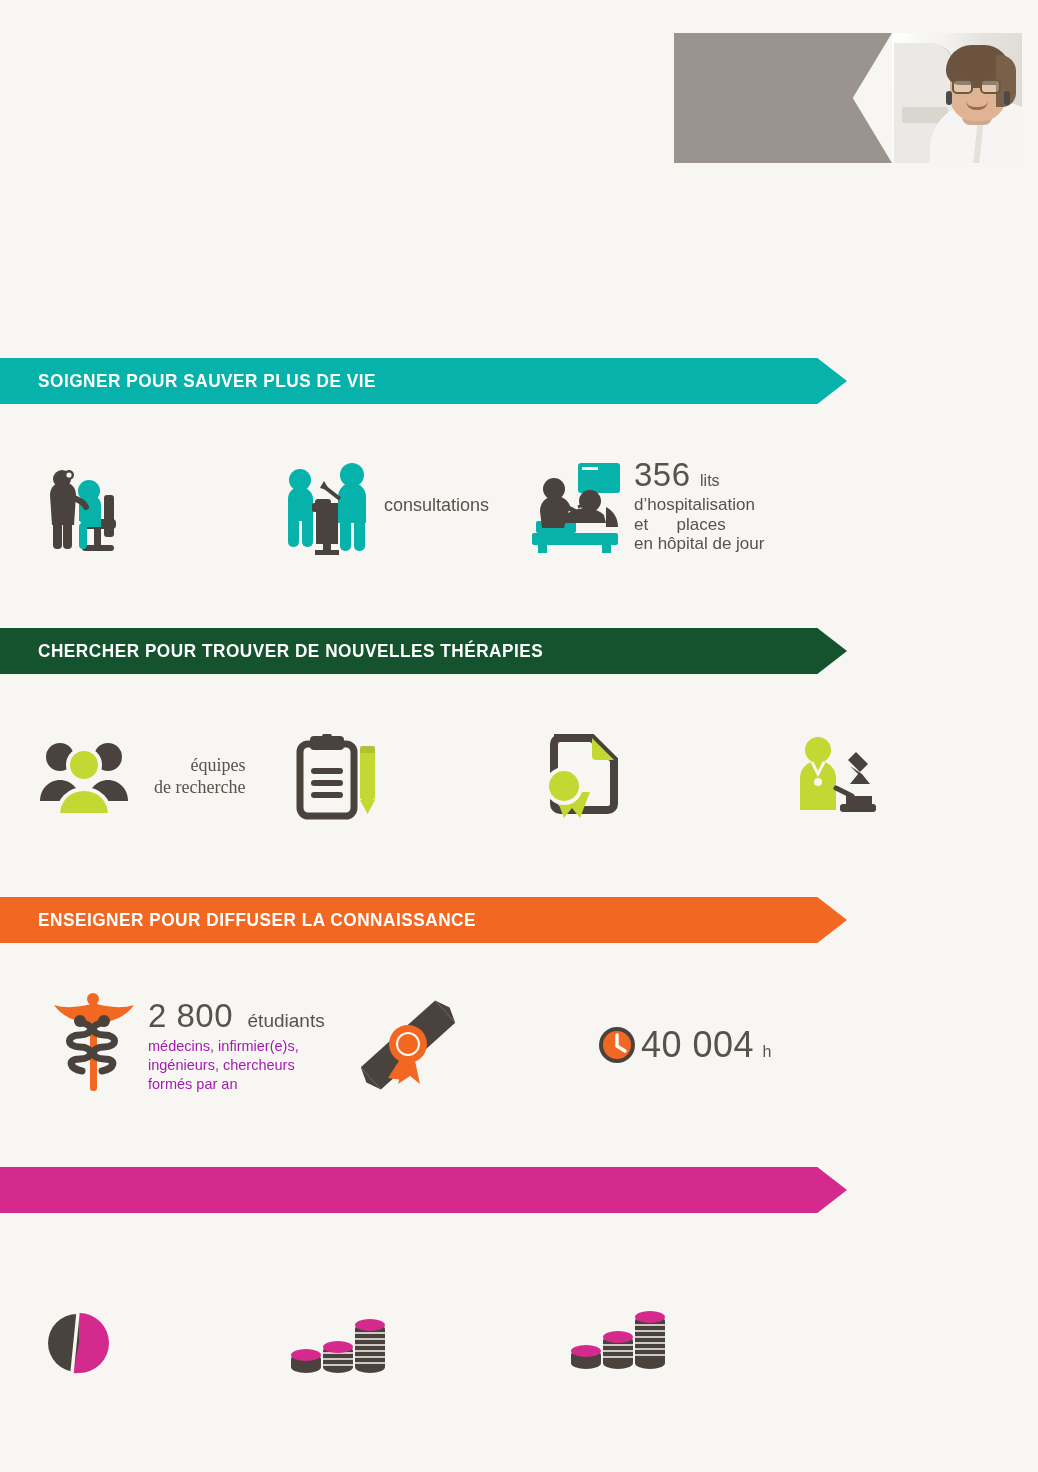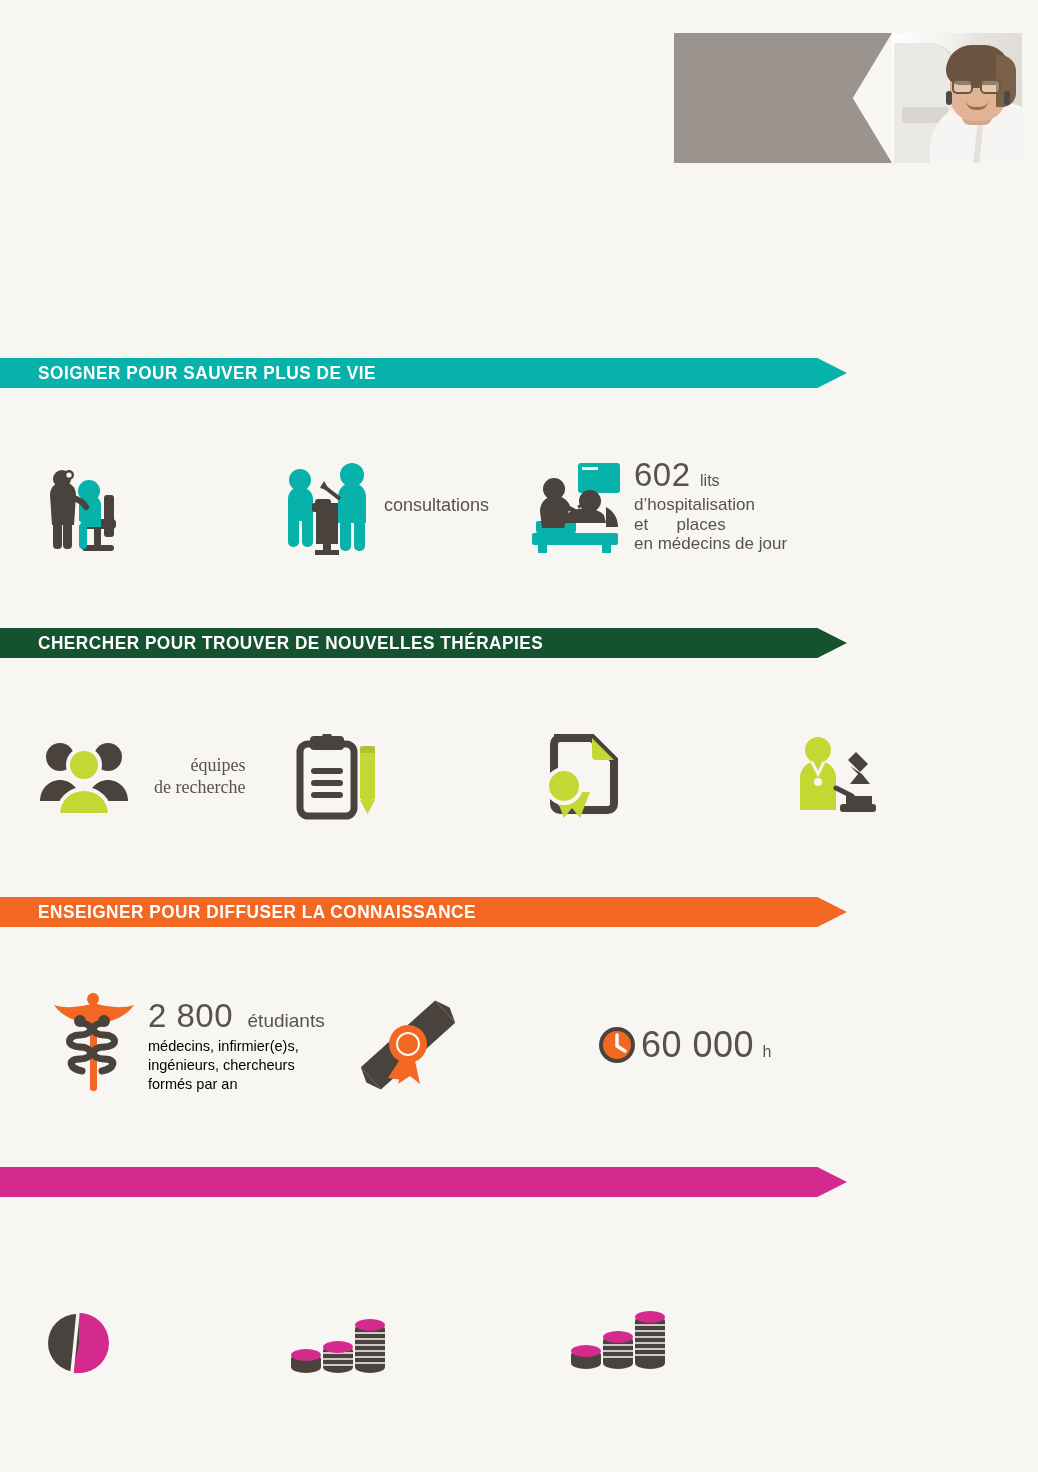--- a/index.html
+++ b/index.html
@@ -142,21 +142,21 @@
     border-radius: 3px;
   }
   .hp-earring.l { left: 54px; }
   .hp-earring.r { left: 112px; }
 
   
   .banner {
     position: absolute;
     left: 0;
     width: 847px;
-    height: 30px;
+    height: 46px;
     display: flex;
     align-items: center;
     clip-path: polygon(0 0, 96.5% 0, 100% 50%, 96.5% 100%, 0 100%);
   }
   .banner-title {
     margin-left: 38px;
     color: #ffffff;
     font-size: 18.5px;
     font-weight: bold;
     letter-spacing: 0.55px;
@@ -209,21 +209,21 @@
     font-size: 17px;
     color: #58524d;
     white-space: pre;
   }
   .stat-label {
     font-size: 18px;
     color: #58524d;
   }
   .stat-sub {
     font-size: 14.5px;
-    color: #000000;
+    color: #a21caf;
     white-space: pre;
     line-height: 1.3;
   }
   .right-label {
     text-align: right;
     font-size: 18px;
     color: #58524d;
     line-height: 1.22;
     white-space: pre;
     font-family: Liberation Serif, serif;
@@ -331,25 +331,25 @@
           <circle cx="64" cy="46" r="11" fill="#4a423d"></circle>
           <path d="M78 60c-6-6-16-8-26-6-10 2-16 8-18 14h46z" fill="#4a423d"></path>
           <path d="M80 52c8 4 12 12 12 20h-12z" fill="#4a423d"></path>
 
           <circle cx="28" cy="34" r="11" fill="#4a423d"></circle>
           <path d="M14 56c0-9 7-15 15-15 7 0 13 4 15 10l-6 22H16z" fill="#4a423d"></path>
           <path d="M40 52c8 3 14 8 16 12" stroke="#4a423d" stroke-width="5" fill="none" stroke-linecap="round"></path>
         </svg>
       </span>
       <span class="stat-text" style="margin-left:8px;">
-        <span class="stat-num">602</span>
+        <span class="stat-num">356</span>
         <span class="stat-unit" style="margin-left:5px;text-align:center;">lits</span>
         <span class="stat-lines" style="display:block;margin-top:1px;">d’hospitalisation
 et      places
-en médecins de jour</span>
+en hôpital de jour</span>
       </span>
     </div>
   </div>
 
   <div class="banner green">
     <span class="banner-title">CHERCHER POUR TROUVER DE NOUVELLES THÉRAPIES</span>
   </div>
 
   <div class="row r2">
 
@@ -459,21 +459,21 @@
 
     <div class="cell" style="left:598px;">
       <span>
         <svg width="38" height="38" viewBox="0 0 38 38">
           <circle cx="19" cy="19" r="18" fill="#4a423d"></circle>
           <circle cx="19" cy="19" r="14" fill="#f26822"></circle>
           <path d="M19 9v11l8 5" stroke="#ffffff" stroke-width="3.4" fill="none" stroke-linecap="round"></path>
         </svg>
       </span>
       <span class="stat-text" style="margin-left:5px;">
-        <span class="stat-num" style="font-size:36px;">60 000</span>
+        <span class="stat-num" style="font-size:36px;">40 004</span>
         <span class="stat-unit" style="margin-left:4px;">h</span>
       </span>
     </div>
 
   </div>
 
   <div class="banner pink">
     <span class="banner-title"></span>
   </div>
 

